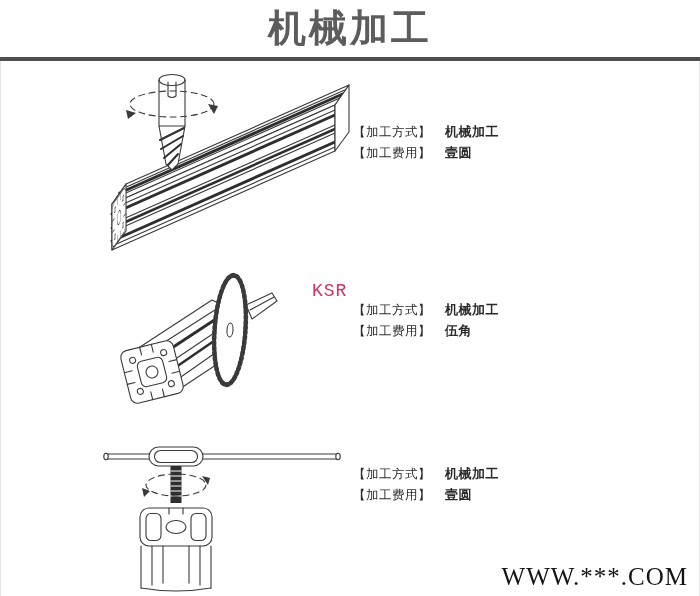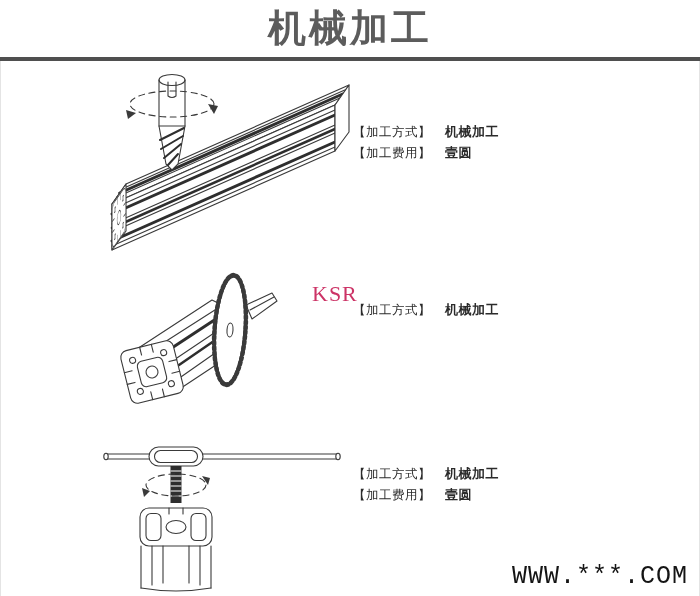--- a/index.html
+++ b/index.html
@@ -26,26 +26,26 @@
   .info { position:absolute; left:353px; }
   .info-1 { top:124px; }
   .info-2 { top:302px; }
   .info-3 { top:466px; }
   .sec-title { font-size:17px; font-weight:500; color:#1e1e1e; letter-spacing:8px; margin-bottom:12px; }
   .spec-line { font-size:12.5px; line-height:15px; color:#2b2b2b; margin-bottom:6px; letter-spacing:0.5px; }
   .spec-line .val { margin-left:14px; font-size:13px;font-weight:bold; }
 
   .ksr {
     position:absolute; left:312px; top:281px;
-    font-family:Liberation Serif, serif;
-    font-size:22px; color:#cc3366; letter-spacing:1px;
+    font-family:Liberation Mono, monospace;
+    font-size:18px; color:#cc3366; letter-spacing:1px;
   }
   .site {
     position:absolute; right:12px; bottom:5px;
-    font-family:Liberation Mono, monospace;
+    font-family:Liberation Serif, serif;
     font-size:25px; color:#141414; letter-spacing:1px;
   }
 
   .lineart { stroke:#3a3a3a; stroke-width:1.1; fill:none; stroke-linejoin:round; stroke-linecap:round; }
   .dark    { stroke:#2e2e2e; }
   .fillw   { fill:#ffffff; }
 </style>
 </head>
 <body>
 
@@ -134,20 +134,21 @@
       <g class="lineart" transform="rotate(4 130 68)">
         <ellipse cx="130" cy="68" rx="14" ry="53" class="fillw"></ellipse>
         <ellipse cx="130" cy="68" rx="15.5" ry="55" stroke-width="4.5" stroke-dasharray="2.6 2.6"></ellipse>
         <ellipse cx="130" cy="68" rx="3" ry="7"></ellipse>
       </g>
     </svg>
   </div>
   <div class="ksr">KSR</div>
   <div class="info info-2">
     <div class="spec-line"><span>【加工方式】</span><span class="val">机械加工</span></div>
+    <div class="spec-line"><span>【加工费用】</span><span class="val">伍角</span></div>
   </div>
 
   <div class="illus illus-3">
     <svg viewBox="0 0 245 168">
       <g class="lineart">
         <line x1="6" y1="26" x2="238" y2="26"></line>
         <line x1="6" y1="31" x2="238" y2="31"></line>
         <ellipse cx="6" cy="28.5" rx="2.2" ry="3.2" class="fillw"></ellipse>
         <ellipse cx="238" cy="28.5" rx="2.2" ry="3.2" class="fillw"></ellipse>
         <rect x="49" y="19" width="54" height="19" rx="9.5" class="fillw"></rect>

